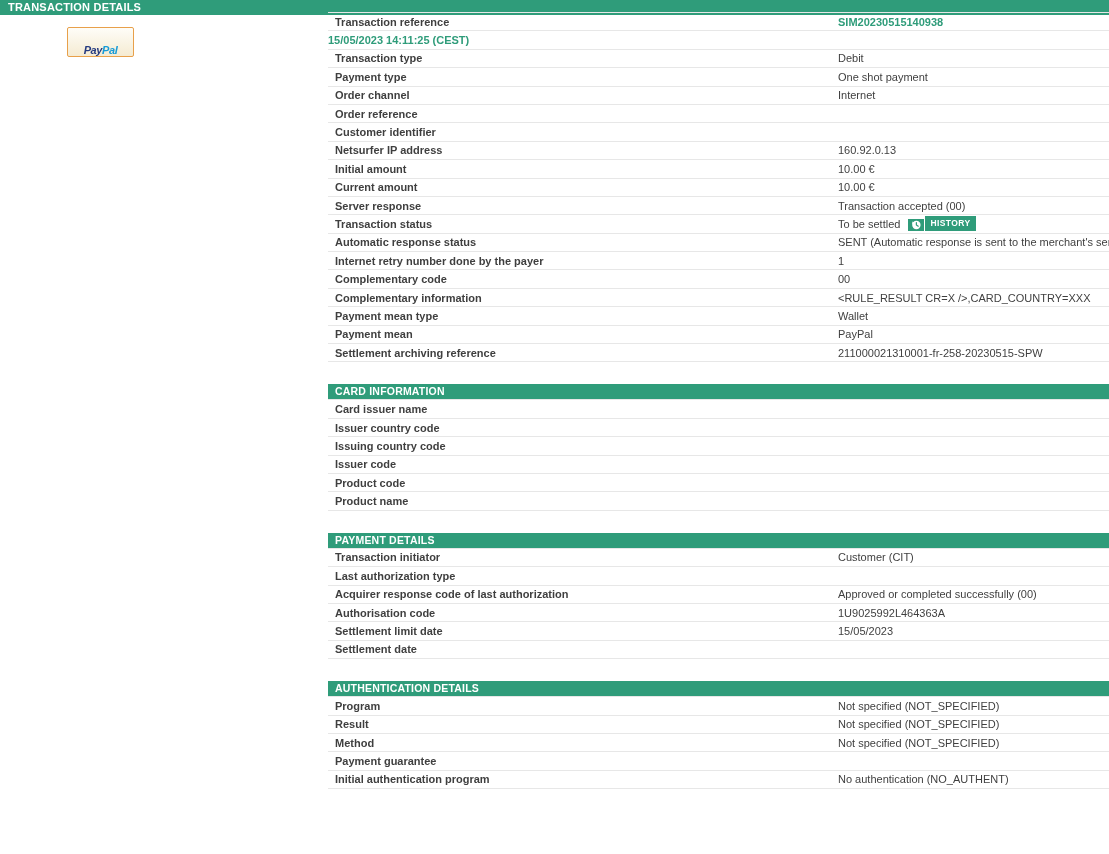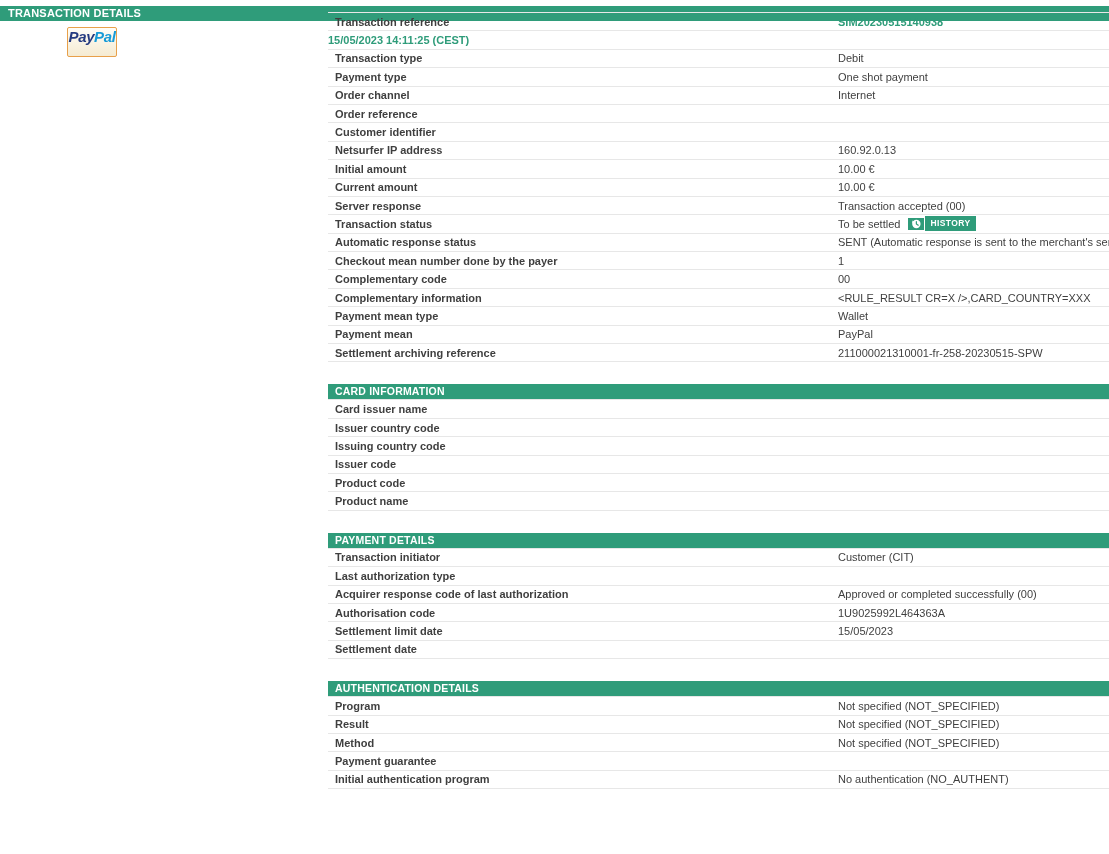--- a/index.html
+++ b/index.html
@@ -8,30 +8,30 @@
     --text:#3f3f3f;
   }
   *{box-sizing:border-box;}
   html,body{margin:0;padding:0;background:#fff;}
   body{
     width:1109px;height:854px;position:relative;
     font-family:"Liberation Sans",sans-serif;
     font-size:11px;color:var(--text);overflow:hidden;
   }
   .topbar{
-    margin-top:6px;height:15px;background:var(--green);
+    height:15px;background:var(--green);
     color:#fff;font-weight:bold;font-size:11px;line-height:15px;
     padding-left:8px;letter-spacing:.2px;
   }
   .paypal-box{
-    position:absolute;left:67px;top:27px;width:50px;height:30px;
+    position:absolute;left:67px;top:27px;width:67px;height:30px;
     border:1px solid #e8a04a;border-radius:2px;
     background:linear-gradient(#fefdf8,#f5ebd2);
-    display:flex;align-items:flex-start;justify-content:center;
-    font-style:italic;font-weight:bold;font-size:15px;letter-spacing:-.4px;
+    display:flex;align-items:flex-end;justify-content:center;
+    font-style:italic;font-weight:bold;font-size:11px;letter-spacing:-.4px;
   }
   .pp-pay{color:#253b80;}
   .pp-pal{color:#179bd7;}
   .content{position:absolute;left:320px;top:12px;width:789px;margin-left:8px;}
   .section-header{
     height:15px;line-height:15px;background:var(--green);
     color:#fff;font-weight:bold;font-size:10.5px;padding-left:7px;
     margin-top:22px;letter-spacing:.2px;
   }
   .tbl{border-top:1px solid var(--row-border);}
@@ -42,21 +42,21 @@
   .row .lbl{
     width:510px;padding-left:7px;font-weight:bold;color:var(--text);
     white-space:nowrap;overflow:hidden;
   }
   .row .val{
     flex:1;display:flex;align-items:center;gap:8px;
     color:var(--text);white-space:nowrap;overflow:hidden;
   }
   .val.green{color:var(--green);font-weight:bold;}
   .history-btn{
-    display:inline-flex;align-items:center;height:15px;cursor:pointer;
+    display:inline-flex;align-items:flex-end;height:15px;cursor:pointer;
     border:0;padding:0;background:none;font-family:inherit;
   }
   .hb-icon{
     width:16px;background:var(--green);display:flex;
     align-items:center;justify-content:center;
   }
   .hb-label{
     background:var(--green);color:#fff;font-size:8.5px;font-weight:bold;
     line-height:15px;padding:0 5px;margin-left:1px;letter-spacing:.4px;
   }
@@ -154,21 +154,21 @@
           </button>
         </span>
       </div>
       <div class="row">
         <span class="lbl">Automatic response status</span>
         <span class="val">
           <span>SENT (Automatic response is sent to the merchant's server)</span>
         </span>
       </div>
       <div class="row">
-        <span class="lbl">Checkout mean number done by the payer</span>
+        <span class="lbl">Internet retry number done by the payer</span>
         <span class="val">
           <span>1</span>
         </span>
       </div>
       <div class="row">
         <span class="lbl">Complementary code</span>
         <span class="val">
           <span>00</span>
         </span>
       </div>

